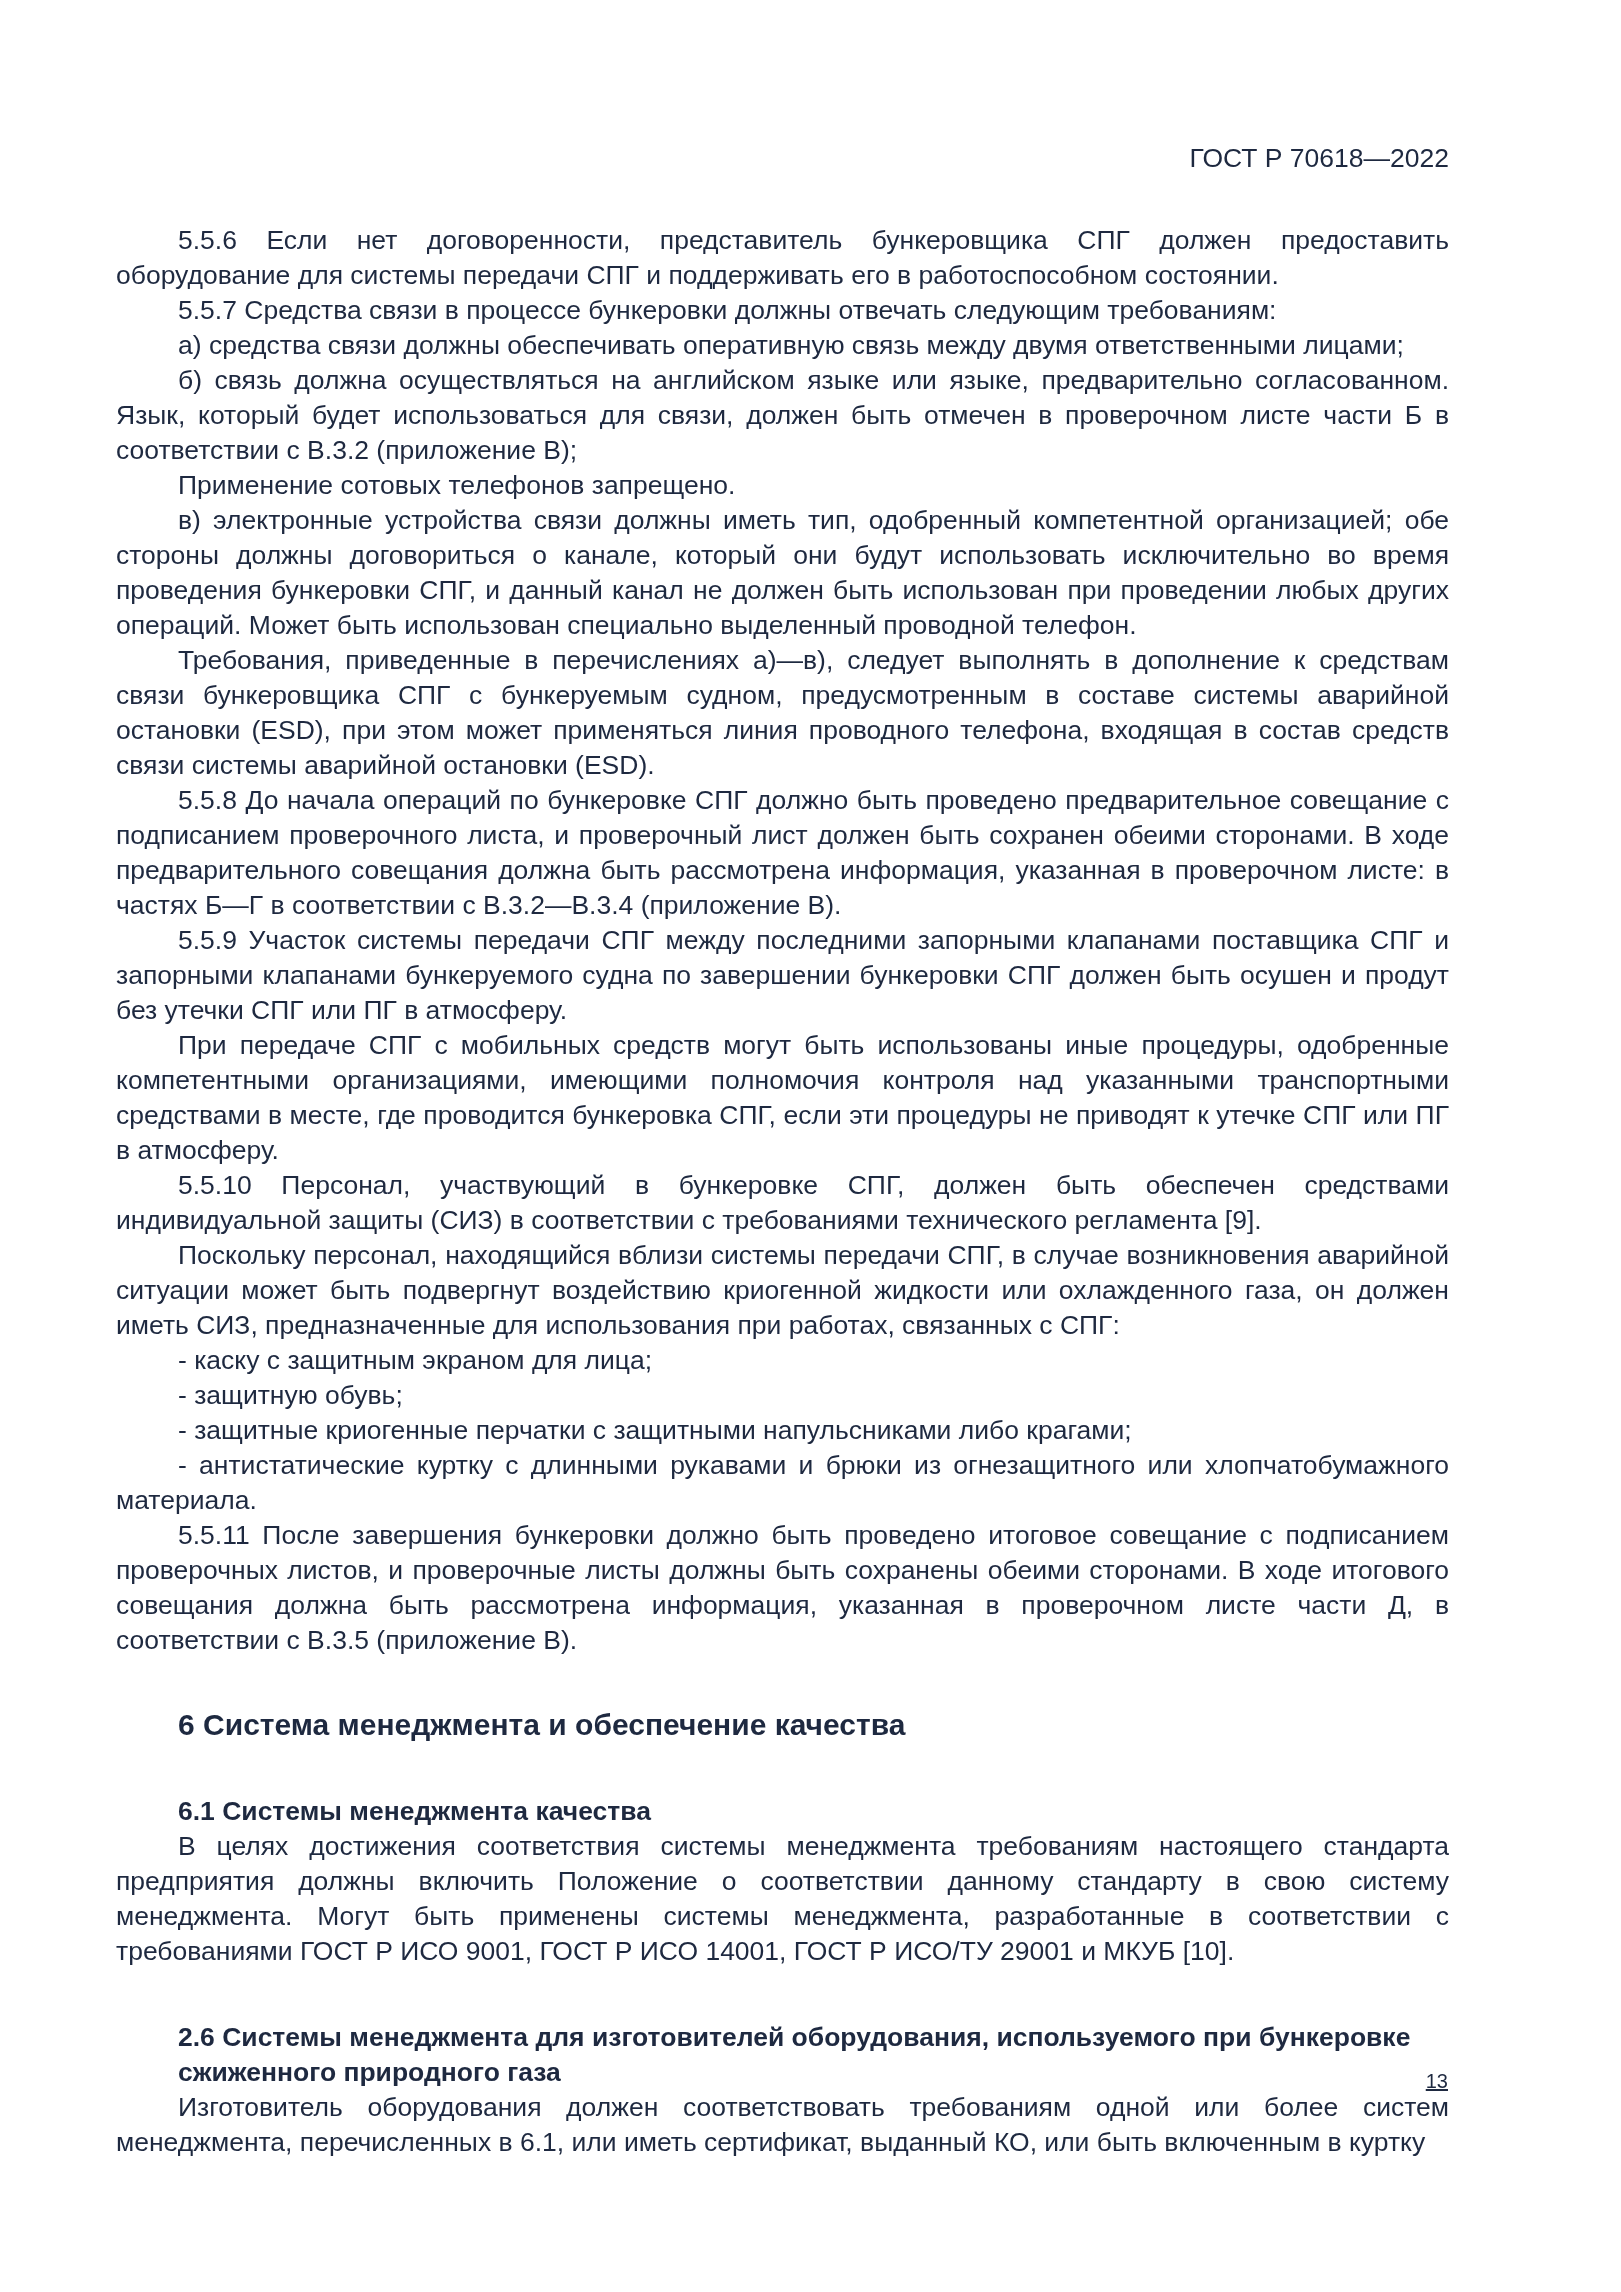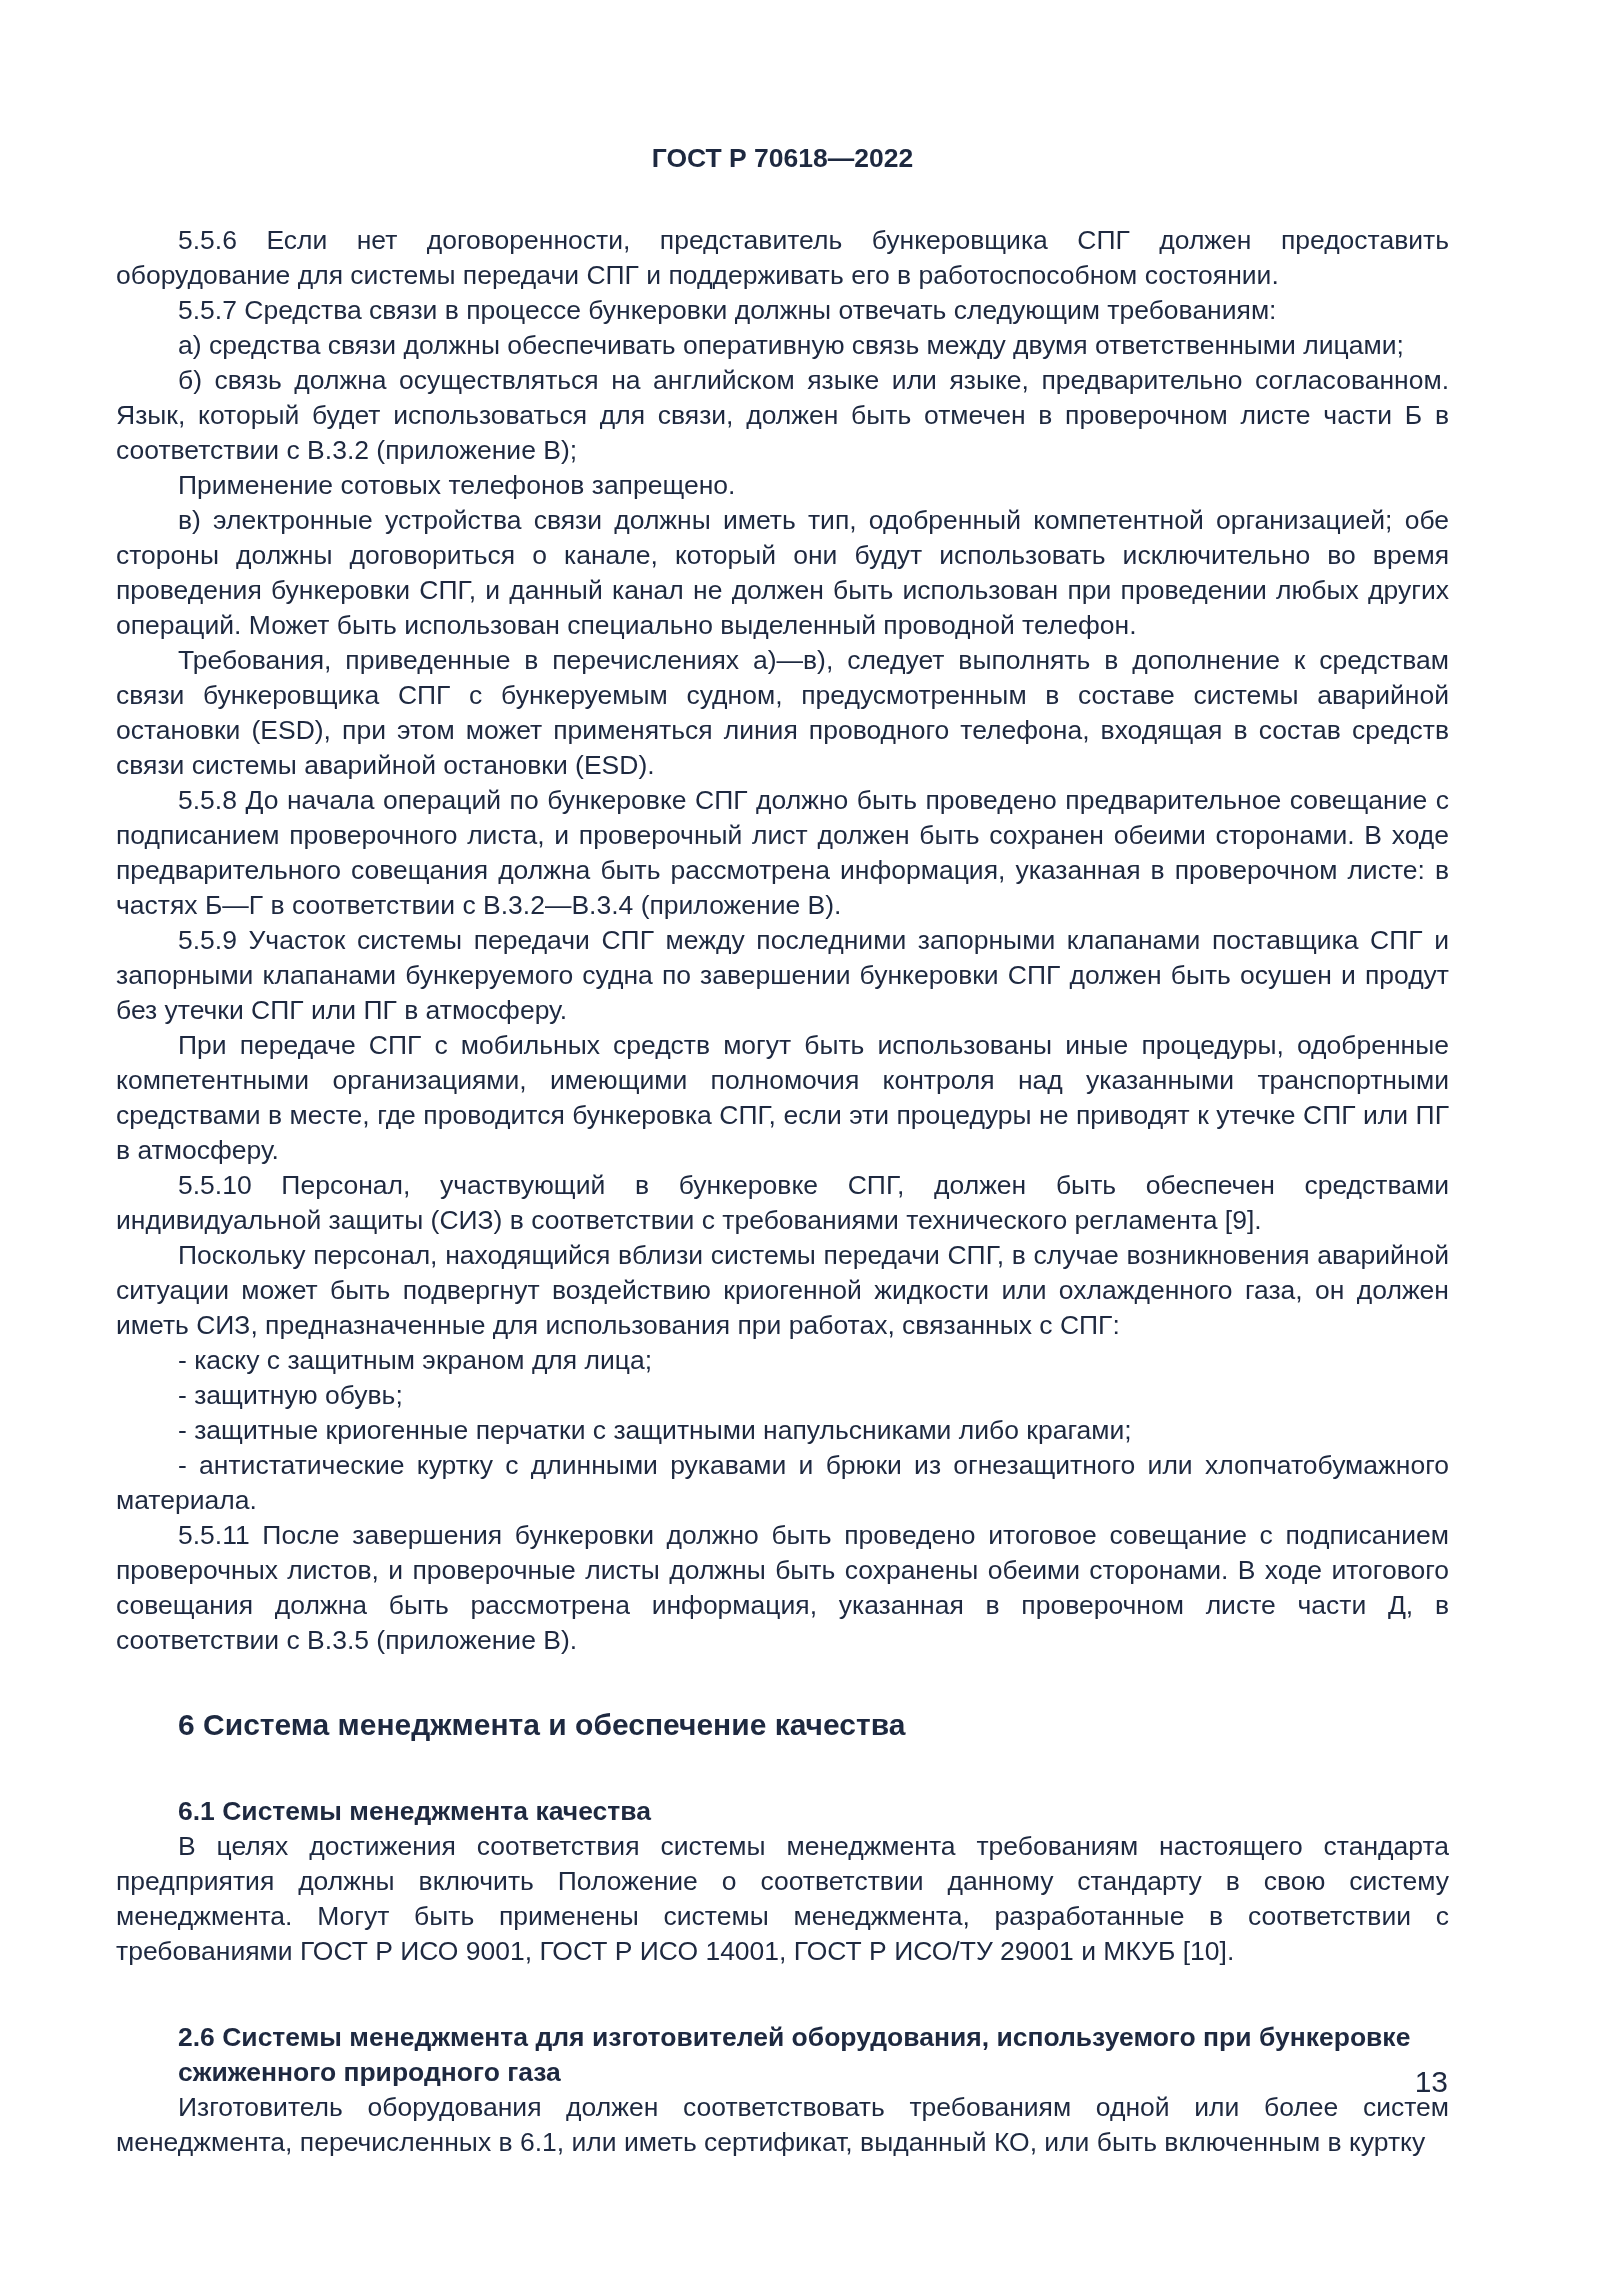--- a/index.html
+++ b/index.html
@@ -16,22 +16,22 @@
     color: #1e2940;
     overflow: hidden;
   }
   .content {
     position: absolute;
     left: 116px;
     top: 143px;
     width: 1333px;
   }
   .doc-header {
-    text-align: center;
-    font-weight: bold;
+    text-align: right;
+    font-weight: normal;
     font-size: 26.5px;
     line-height: 31px;
     margin-bottom: 49px;
   }
   p.body {
     font-size: 26.5px;
     line-height: 35px;
     text-align: justify;
     text-indent: 62px;
     margin: 0;
@@ -52,22 +52,23 @@
     padding-left: 62px;
     text-align: left;
   }
   .after-heading {
     margin-top: 29px;
   }
   .page-number {
     position: absolute;
     top: 2066px;
     right: 173px;
-    font-size: 30px;
+    font-size: 20px;
     line-height: 31px;
+    text-decoration: underline;
   }
 </style>
 </head>
 <body>
 
 <div class="page">
   <div class="content">
 
     <div class="doc-header">ГОСТ Р 70618—2022</div>
 

